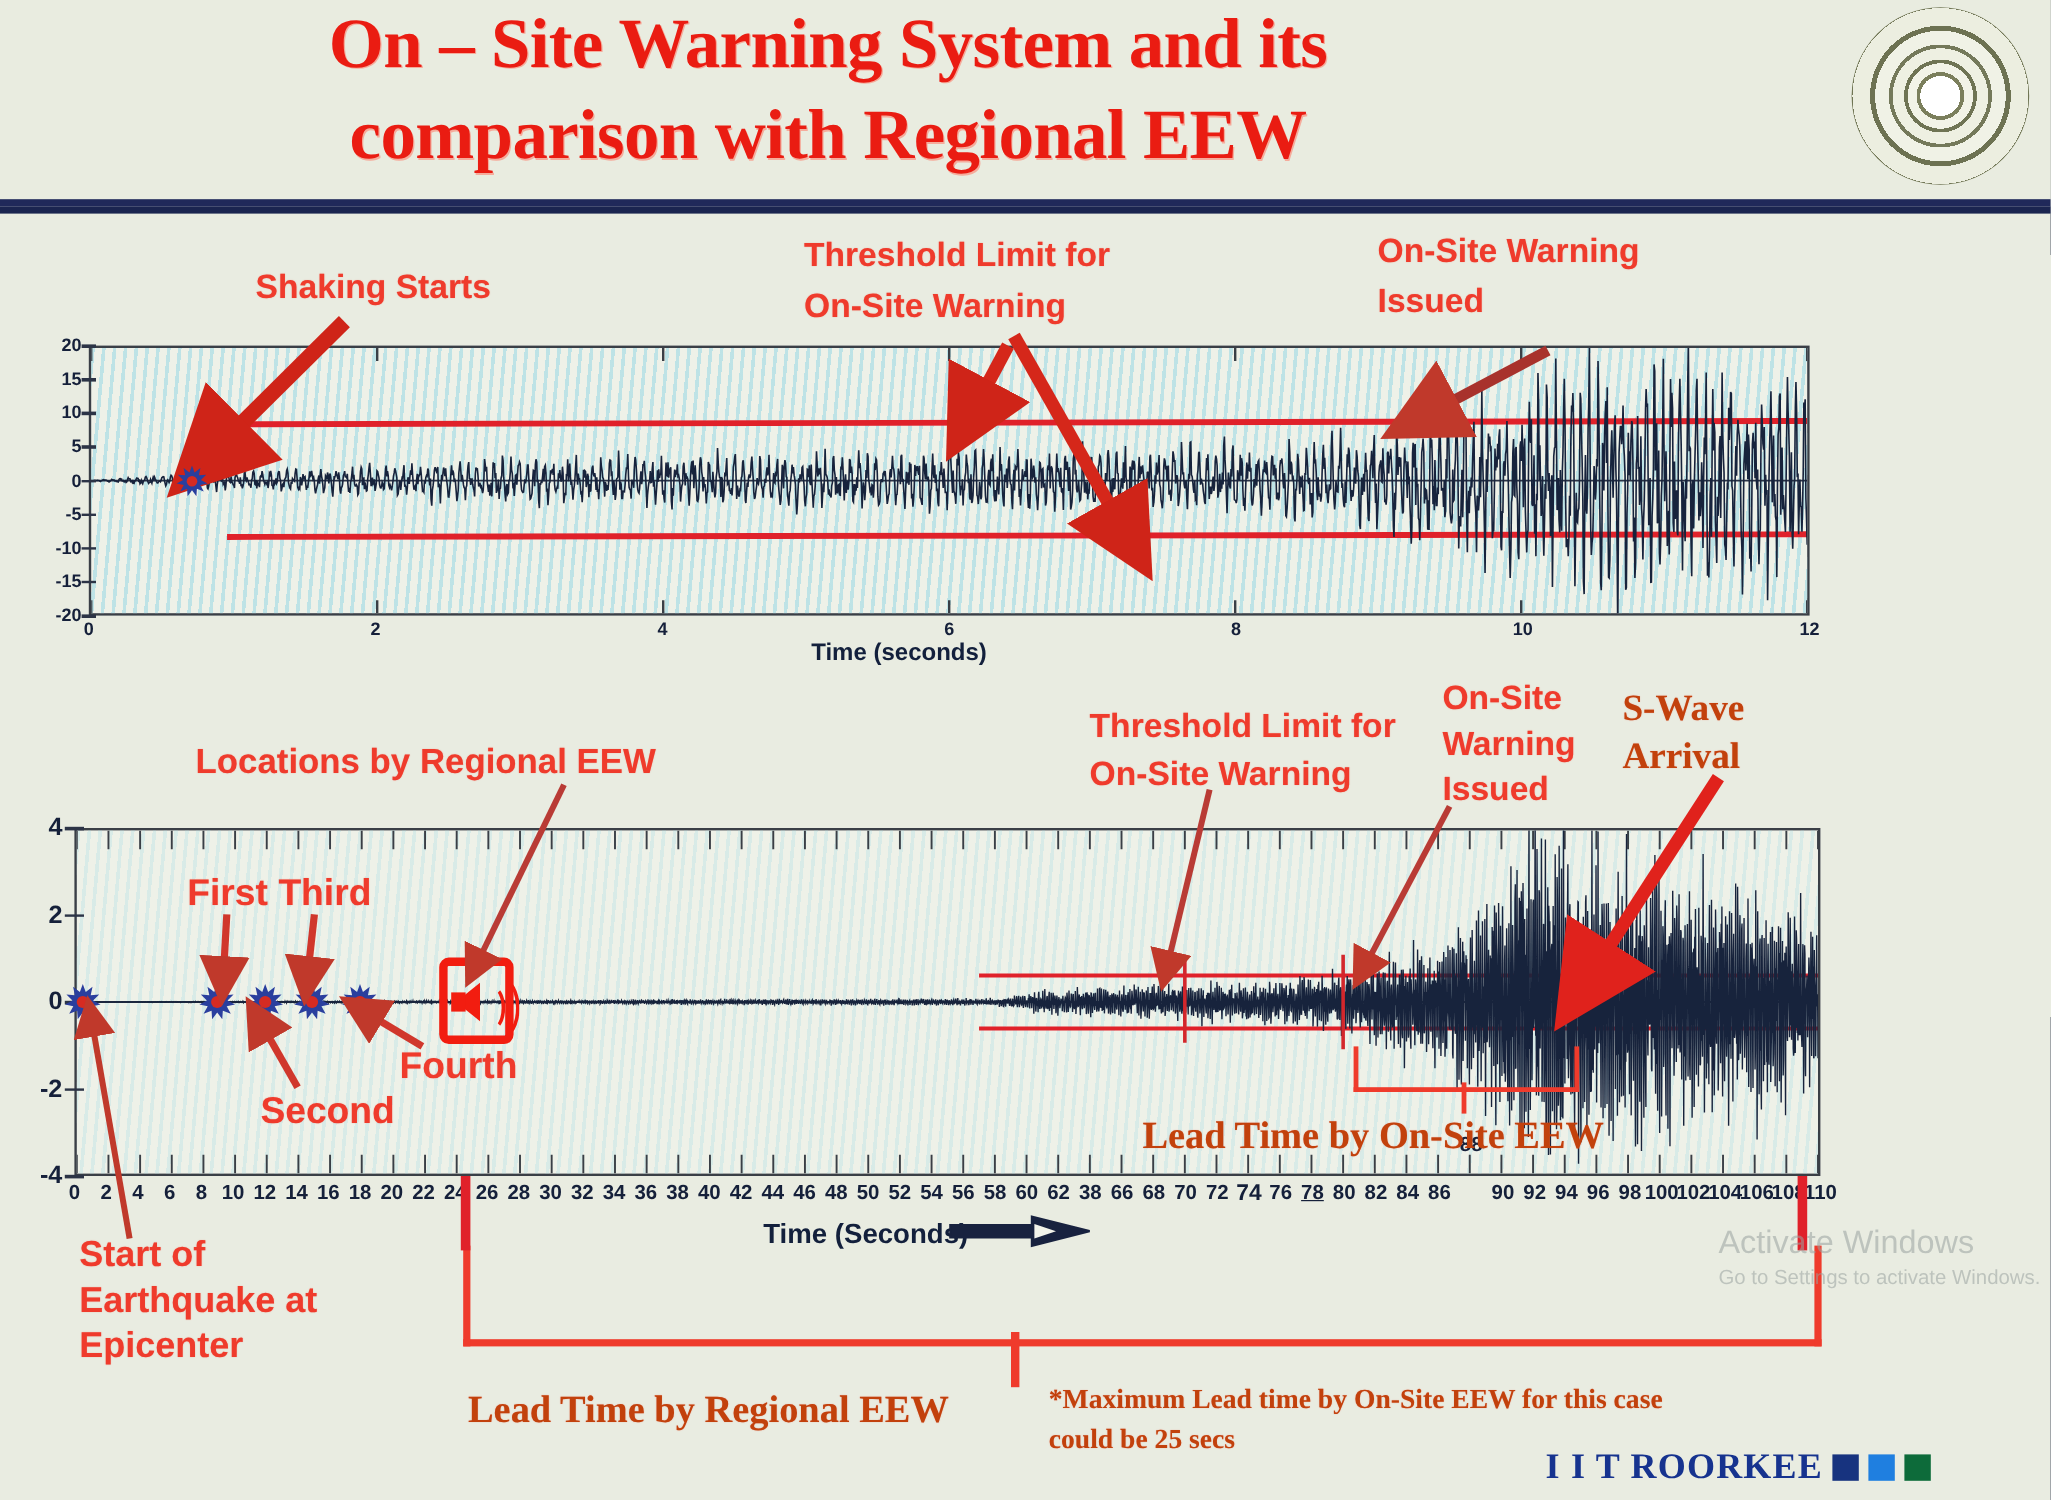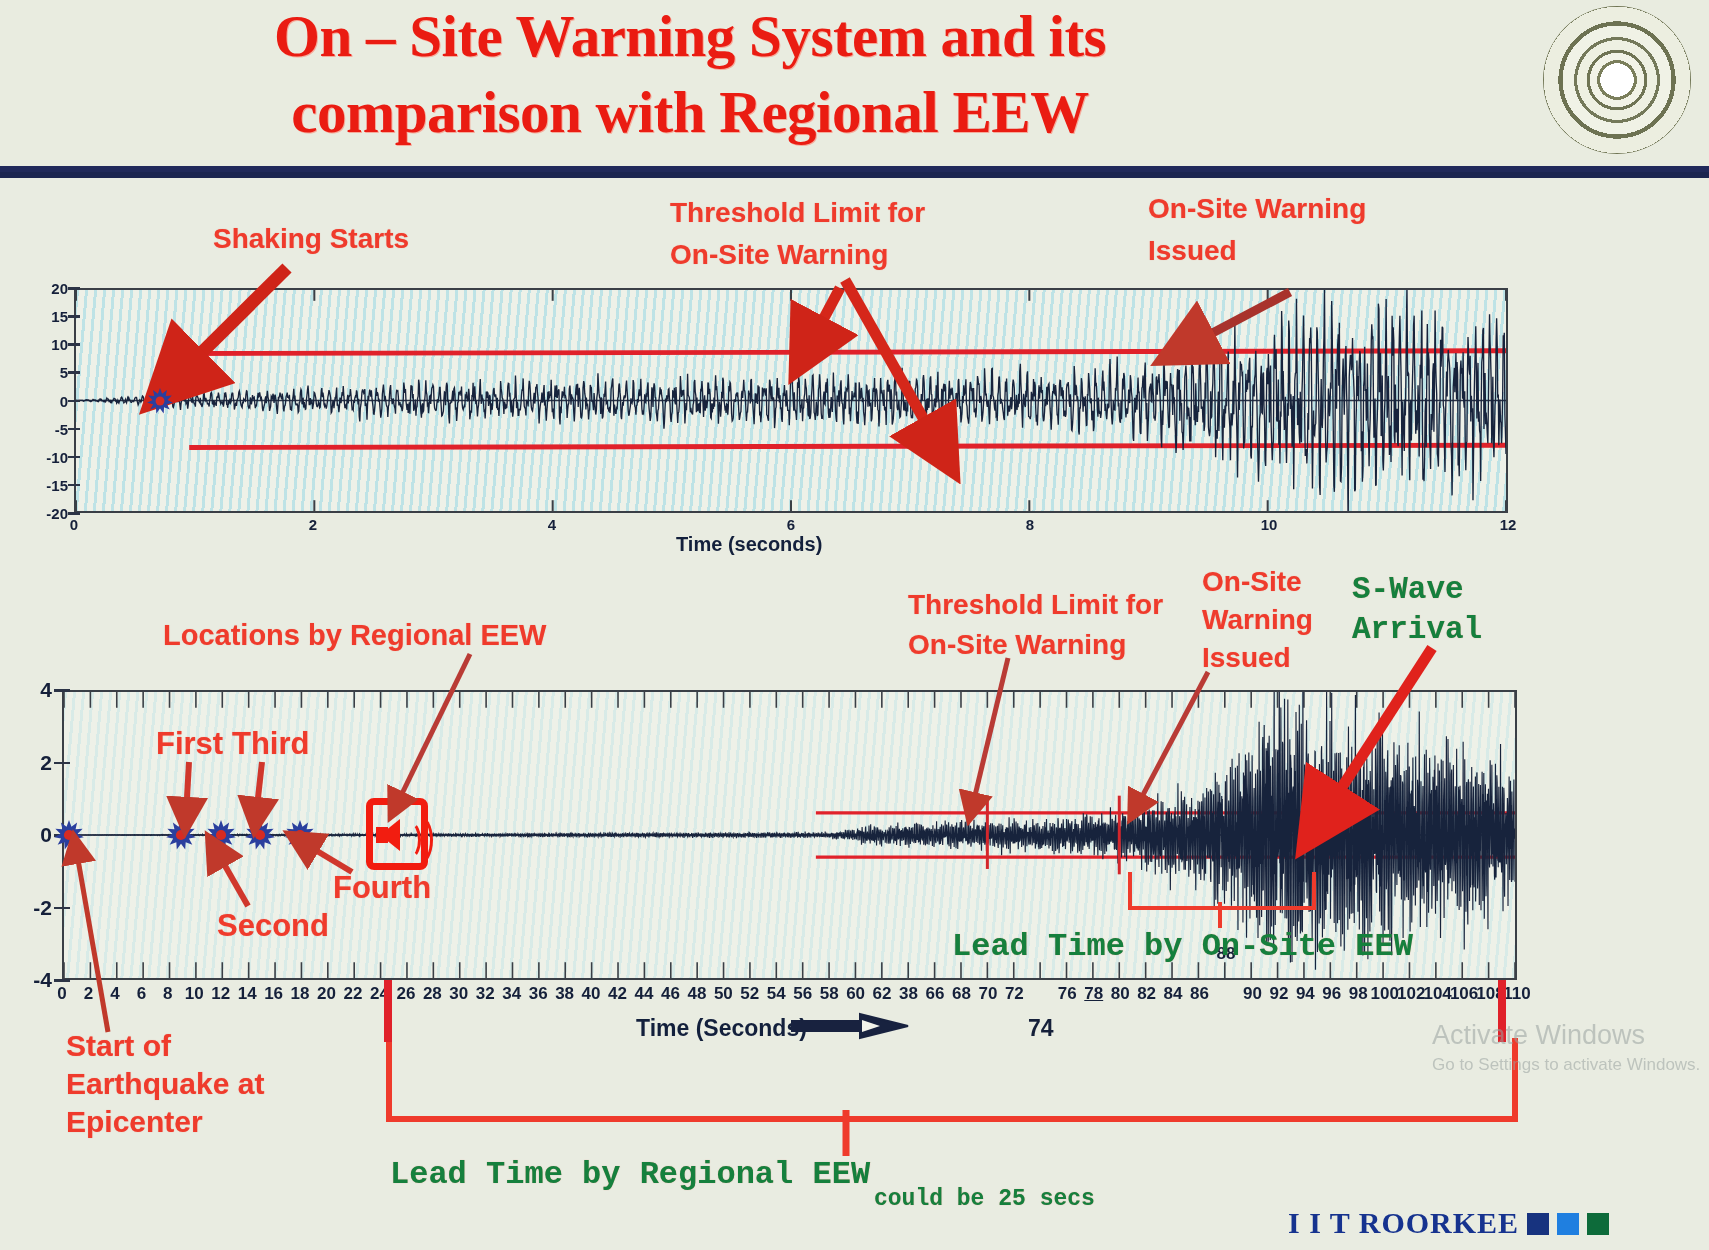--- a/index.html
+++ b/index.html
@@ -35,21 +35,21 @@
   
   .plotbox{position:absolute;background:#eef1e8;border:2px solid #3a3f46;box-sizing:border-box;}
   .hatch{position:absolute;inset:0;
     background:repeating-linear-gradient(95deg,rgba(150,215,228,.55) 0 3px,rgba(255,255,255,0) 3px 9px);
     pointer-events:none;}
   .seisSvg{position:absolute;left:0;top:0;width:100%;height:100%;}
 
   
   .ann{position:absolute;color:#ef3b2c;font-weight:bold;line-height:1.18;
     font-family:"Liberation Sans",sans-serif;text-shadow:0 0 1px rgba(239,59,44,.4);}
-  .ann.serif{font-family:Liberation Mono, monospace;color:#15803d;}
+  .ann.serif{font-family:Liberation Serif, serif;color:#c2410c;}
   .axlbl{position:absolute;color:#13203c;font-weight:bold;font-family:"Liberation Sans",sans-serif;}
   .tick-num{position:absolute;color:#15203a;font-weight:bold;font-family:"Liberation Sans",sans-serif;
     transform:translateX(-50%);}
   .ytick{position:absolute;color:#15203a;font-weight:bold;font-family:"Liberation Sans",sans-serif;
     transform:translateY(-50%);text-align:right;}
 
   .arrowSvg{position:absolute;overflow:visible;pointer-events:none;}
 
   
   .star{position:absolute;width:30px;height:30px;transform:translate(-50%,-50%);}
@@ -352,21 +352,21 @@
       <div class="tick-num" style="left:776.2727272727273px;top:984px;font-size:17px;">54</div>
       <div class="tick-num" style="left:802.7272727272726px;top:984px;font-size:17px;">56</div>
       <div class="tick-num" style="left:829.1818181818181px;top:984px;font-size:17px;">58</div>
       <div class="tick-num" style="left:855.6363636363636px;top:984px;font-size:17px;">60</div>
       <div class="tick-num" style="left:882.090909090909px;top:984px;font-size:17px;">62</div>
       <div class="tick-num" style="left:908.5454545454545px;top:984px;font-size:17px;">38</div>
       <div class="tick-num" style="left:935px;top:984px;font-size:17px;">66</div>
       <div class="tick-num" style="left:961.4545454545454px;top:984px;font-size:17px;">68</div>
       <div class="tick-num" style="left:987.9090909090909px;top:984px;font-size:17px;">70</div>
       <div class="tick-num" style="left:1014.3636363636364px;top:984px;font-size:17px;">72</div>
-      <div class="tick-num" style="left:1040.818181818182px;top:1015px;font-size:23px;text-align:center;">74</div>
+      <div class="tick-num" style="left:1040.818181818182px;top:984px;font-size:19px;text-align:center;">74</div>
       <div class="tick-num" style="left:1067.2727272727273px;top:984px;font-size:17px;">76</div>
       <div class="tick-num" style="left:1093.7272727272727px;top:984px;font-size:17px;text-decoration:underline;">78</div>
       <div class="tick-num" style="left:1120.1818181818182px;top:984px;font-size:17px;">80</div>
       <div class="tick-num" style="left:1146.6363636363637px;top:984px;font-size:17px;">82</div>
       <div class="tick-num" style="left:1173.0909090909092px;top:984px;font-size:17px;">84</div>
       <div class="tick-num" style="left:1199.5454545454545px;top:984px;font-size:17px;">86</div>
       <div class="tick-num" style="left:1226px;top:944px;font-size:17px;">88</div>
       <div class="tick-num" style="left:1252.4545454545455px;top:984px;font-size:17px;">90</div>
       <div class="tick-num" style="left:1278.9090909090908px;top:984px;font-size:17px;">92</div>
       <div class="tick-num" style="left:1305.3636363636363px;top:984px;font-size:17px;">94</div>
@@ -422,20 +422,21 @@
   <div class="ann" style="left:217px;top:908px;font-size:31px;">Second</div>
   <div class="ann" style="left:333px;top:870px;font-size:31px;">Fourth</div>
 
   <div class="ann" style="left:66px;top:1028px;font-size:30px;">Start of</div>
   <div class="ann" style="left:66px;top:1066px;font-size:30px;">Earthquake at</div>
   <div class="ann" style="left:66px;top:1104px;font-size:30px;">Epicenter</div>
 
   <div class="ann serif" style="left:952px;top:928px;font-size:32px;">Lead Time by On-Site EEW</div>
   <div class="ann serif" style="left:390px;top:1156px;font-size:32px;">Lead Time by Regional EEW</div>
 
+  <div class="ann serif" style="left:874px;top:1152px;font-size:23px;">*Maximum Lead time by On-Site EEW for this case</div>
   <div class="ann serif" style="left:874px;top:1186px;font-size:23px;">could be 25 secs</div>
 
   <svg class="arrowSvg" style="left:0;top:0;width:1709px;height:1250px;">
     <defs>
       <marker id="ah3" markerWidth="7" markerHeight="7" refX="3.2" refY="3.5" orient="auto">
         <path d="M0,0 L7,3.5 L0,7 z" fill="#c0392b"></path>
       </marker>
       <marker id="ah4" markerWidth="8" markerHeight="8" refX="3.5" refY="4" orient="auto">
         <path d="M0,0 L8,4 L0,8 z" fill="#e0221c"></path>
       </marker>

